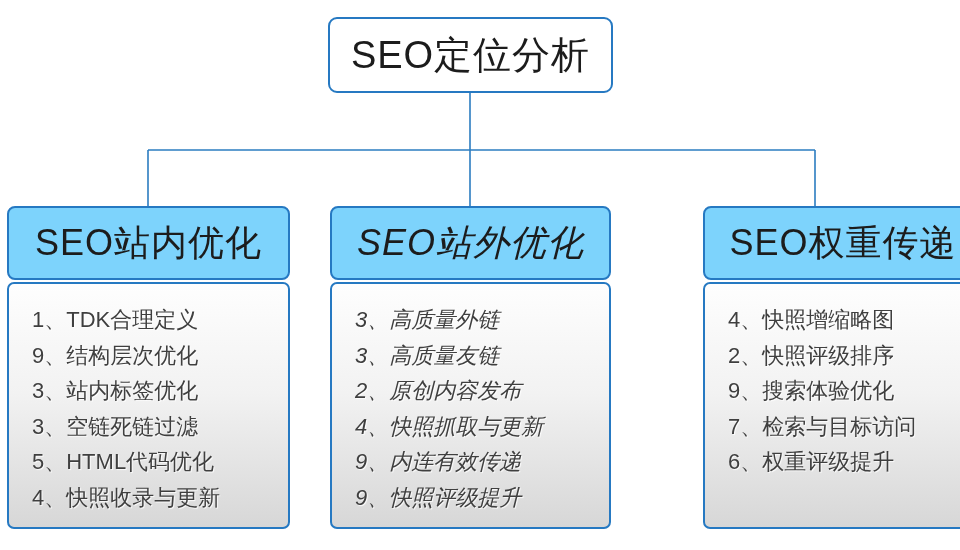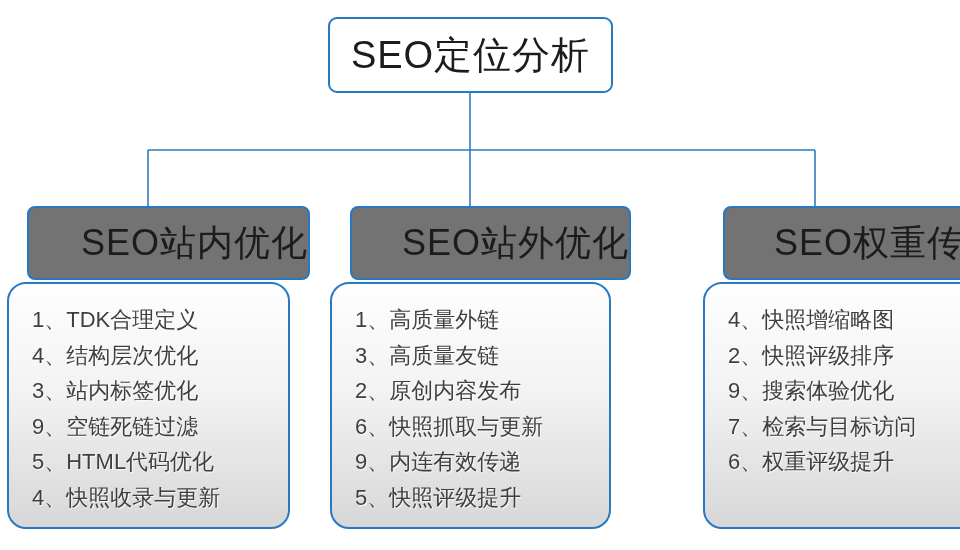--- a/index.html
+++ b/index.html
@@ -34,38 +34,37 @@
     display:flex;align-items:center;justify-content:center;
     font-size:38px;
     color:var(--text-dark);
     letter-spacing:1px;
     z-index:2;
   }
   .branch-col{
     position:absolute;top:206px;z-index:2;
   }
   .branch-col.c1{left:7px;width:283px;}
-  .branch-col.c2{left:330px;width:281px;}
+  .branch-col.c2{left:330px;width:281px;font-style:italic;}
   .branch-col.c3{left:703px;width:280px;}
   .branch-header{
     width:100%;height:74px;
-    background:#737373;
+    background:#7dd3fc;
     border:2px solid var(--blue);
     border-radius:8px;
-    display:flex;align-items:center;justify-content:flex-end;
+    display:flex;align-items:center;justify-content:center;
     font-size:36px;
     color:var(--text-dark);
     letter-spacing:1px;
-    margin-left:20px;
   }
   .branch-panel{
     width:100%;height:247px;
     margin-top:2px;
     border:2px solid var(--blue);
-    border-radius:19px;
+    border-radius:7px;
     background:linear-gradient(180deg,#fefefe 0%,#f2f2f2 45%,#d7d7d7 100%);
     padding:18px 8px 0 23px;
   }
   .list-item{
     font-size:22px;
     line-height:35.6px;
     color:var(--list-text);
     text-shadow:1px 1px 1px rgba(255,255,255,0.9);
     white-space:nowrap;
   }
@@ -84,39 +83,39 @@
 <div class="root-box">
   <span>SEO定位分析</span>
 </div>
 
 <div class="branch-col c1">
   <div class="branch-header">
     <span>SEO站内优化</span>
   </div>
   <div class="branch-panel">
     <div class="list-item">1、TDK合理定义</div>
-    <div class="list-item">4、结构层次优化</div>
+    <div class="list-item">9、结构层次优化</div>
     <div class="list-item">3、站内标签优化</div>
-    <div class="list-item">9、空链死链过滤</div>
+    <div class="list-item">3、空链死链过滤</div>
     <div class="list-item">5、HTML代码优化</div>
     <div class="list-item">4、快照收录与更新</div>
   </div>
 </div>
 
 <div class="branch-col c2">
   <div class="branch-header">
     <span>SEO站外优化</span>
   </div>
   <div class="branch-panel">
-    <div class="list-item">1、高质量外链</div>
+    <div class="list-item">3、高质量外链</div>
     <div class="list-item">3、高质量友链</div>
     <div class="list-item">2、原创内容发布</div>
-    <div class="list-item">6、快照抓取与更新</div>
+    <div class="list-item">4、快照抓取与更新</div>
     <div class="list-item">9、内连有效传递</div>
-    <div class="list-item">5、快照评级提升</div>
+    <div class="list-item">9、快照评级提升</div>
   </div>
 </div>
 
 <div class="branch-col c3">
   <div class="branch-header">
     <span>SEO权重传递</span>
   </div>
   <div class="branch-panel">
     <div class="list-item">4、快照增缩略图</div>
     <div class="list-item">2、快照评级排序</div>

